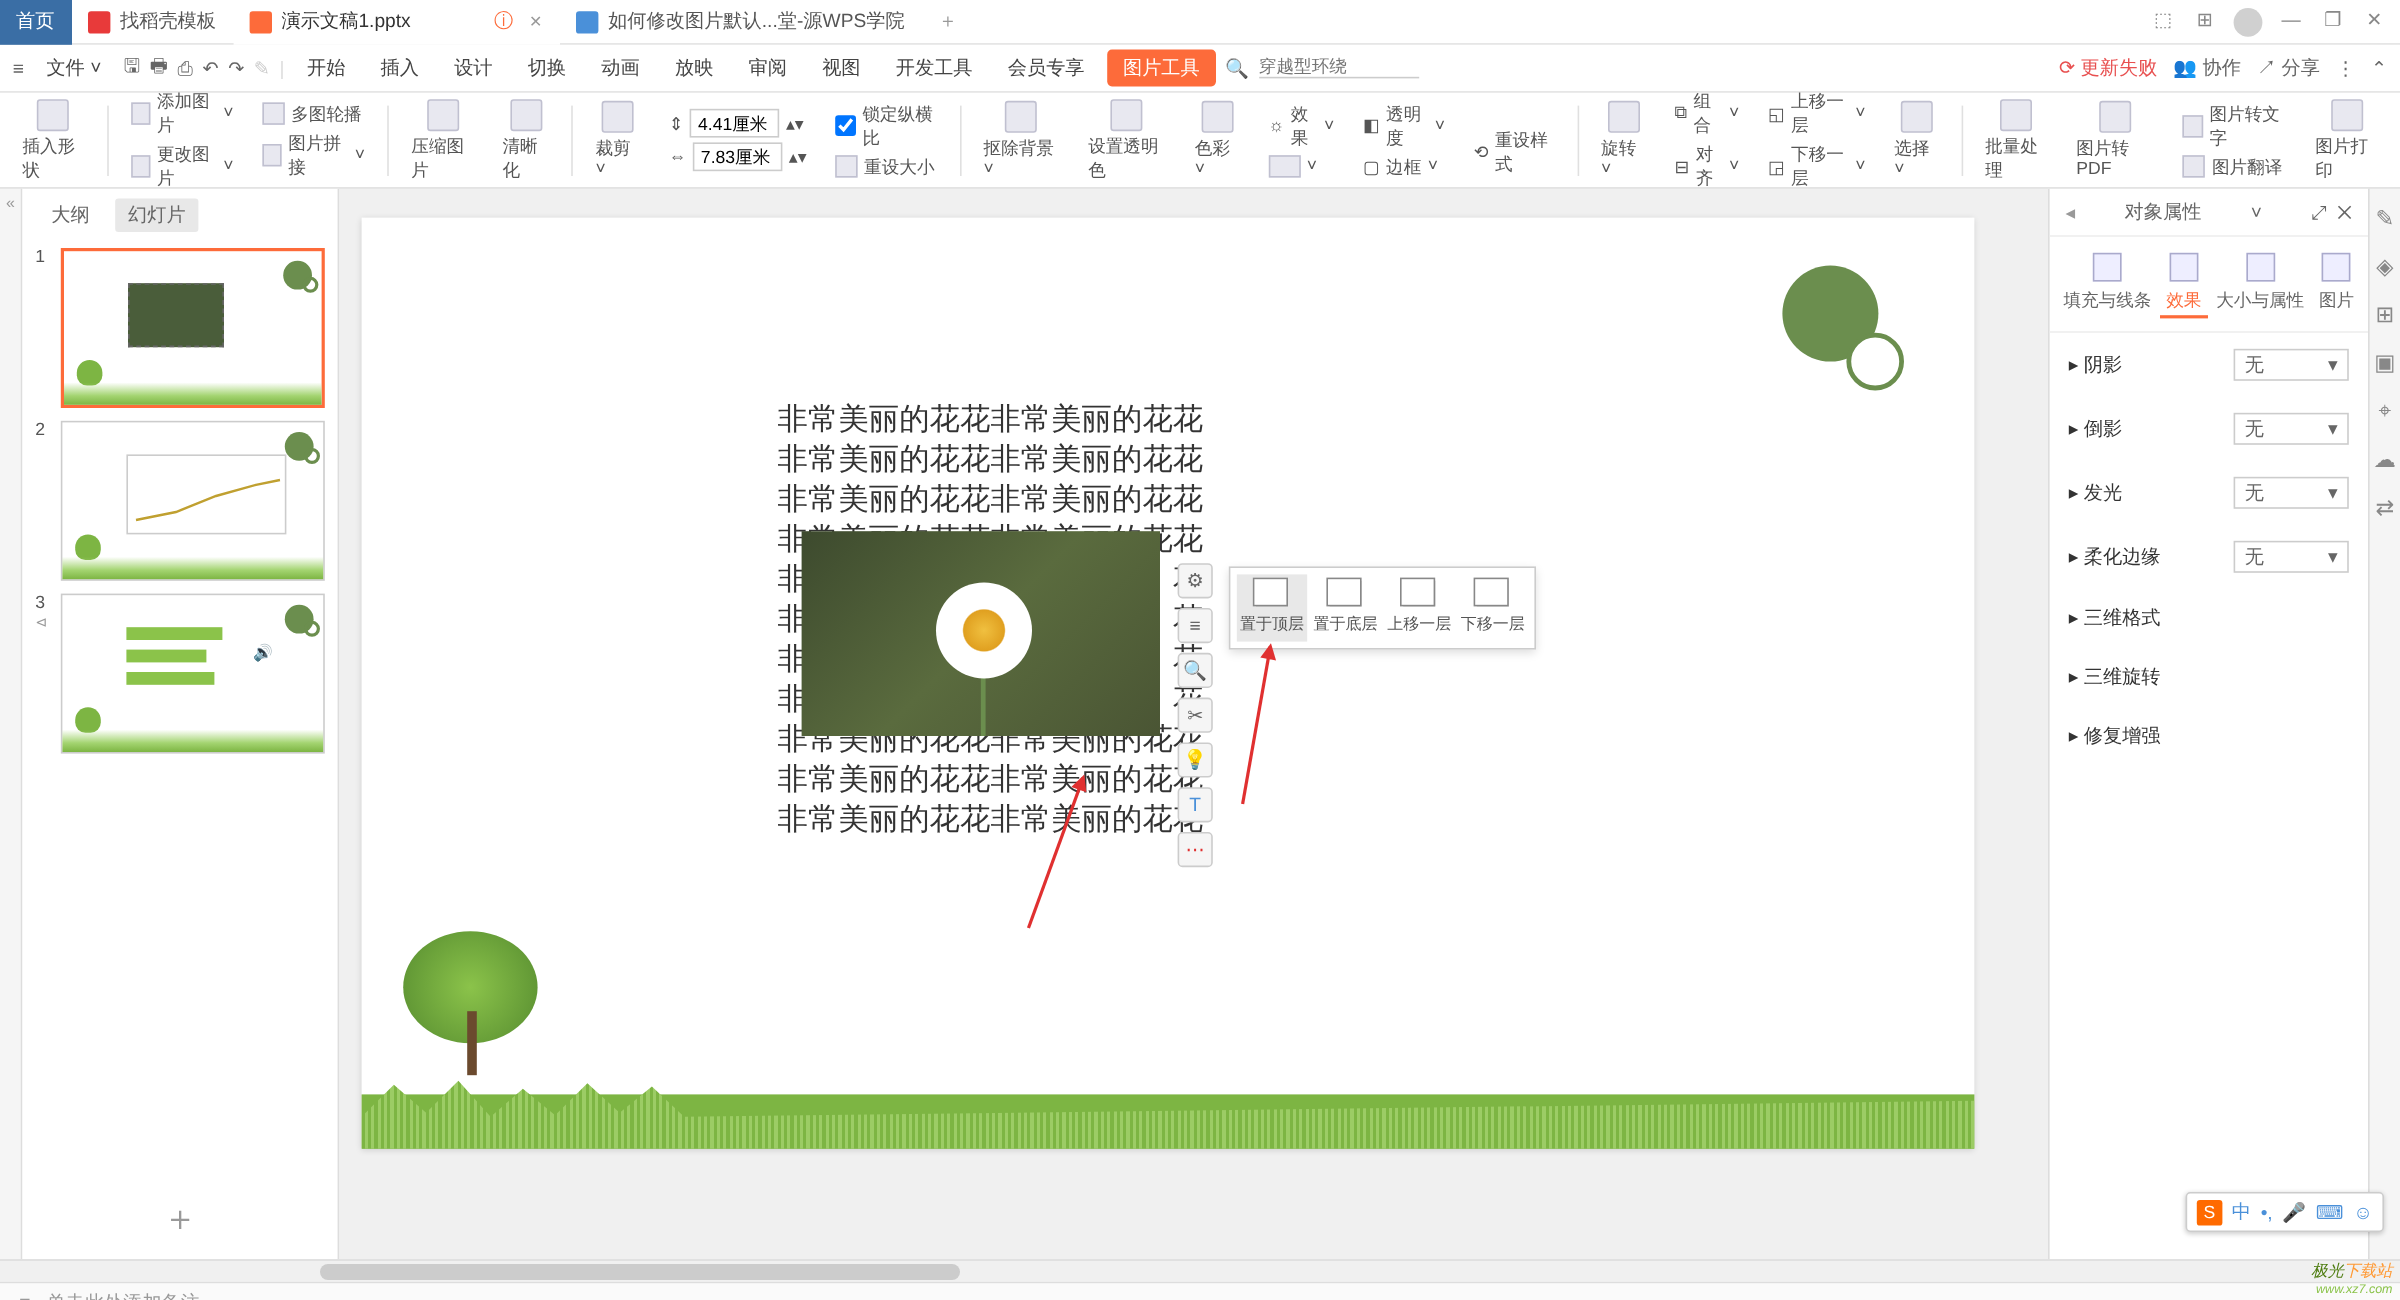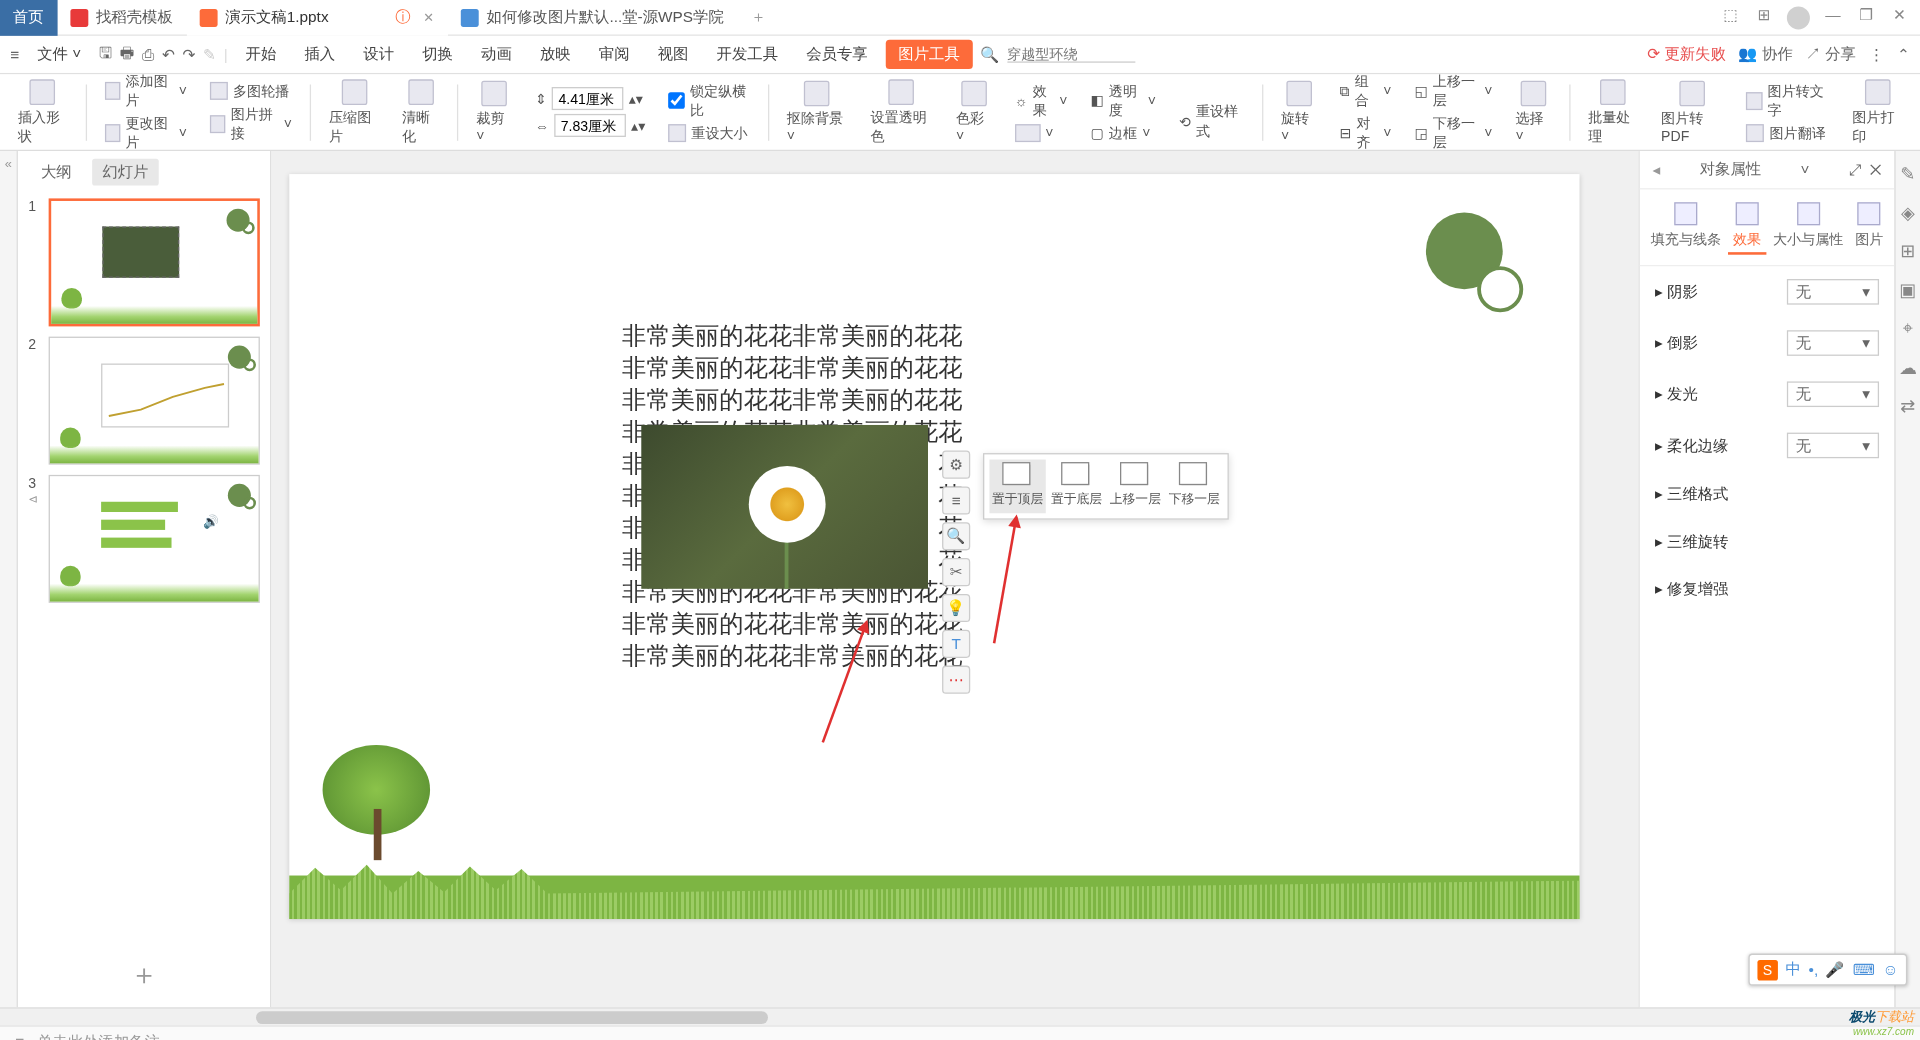--- a/index.html
+++ b/index.html
@@ -96,21 +96,21 @@
 .proppanel .prow .sel { width: 72px; height: 20px; border: 1px solid #ccc; display: flex; align-items: center; justify-content: space-between; padding: 0 6px; color: #666; }
 
 
 .notesbar { height: 25px; background: #fafafa; border-top: 1px solid #ddd; display: flex; align-items: center; padding: 0 12px; gap: 10px; color: #999; font-size: 12px; }
 
 .scrollbar-h { height: 14px; background: #f0f0f0; border-top: 1px solid #ddd; position: relative; }
 .scrollbar-h .thumb-h { position: absolute; left: 200px; width: 400px; height: 10px; top: 2px; background: #ccc; border-radius: 5px; }
 
 
 .watermark { position: absolute; bottom: 3px; right: 6px; font-size: 13px; font-style: italic; }
-.watermark .wg { color: #0c4a6e; font-weight: bold; }
+.watermark .wg { color: #4d7c0f; font-weight: normal; }
 .watermark .wo { color: #ff9933; }
 .watermark .wurl { color: #8bc34a; font-size: 10px; display:block; text-align:right; }
 
 
 .imebar { position: absolute; bottom: 42px; right: 10px; background: #fff; border: 1px solid #ccc; border-radius: 3px; display: flex; align-items: center; gap: 6px; padding: 3px 6px; box-shadow: 0 1px 3px rgba(0,0,0,0.2); font-size: 12px; }
 .imebar .imeicon { width: 16px; height: 16px; background: #ff6a00; color: #fff; display:flex; align-items:center; justify-content:center; font-size:11px; border-radius:2px; }
 .imebar .imeitem { color: #4a90d9; }
 </style>
 </head>
 <body>

